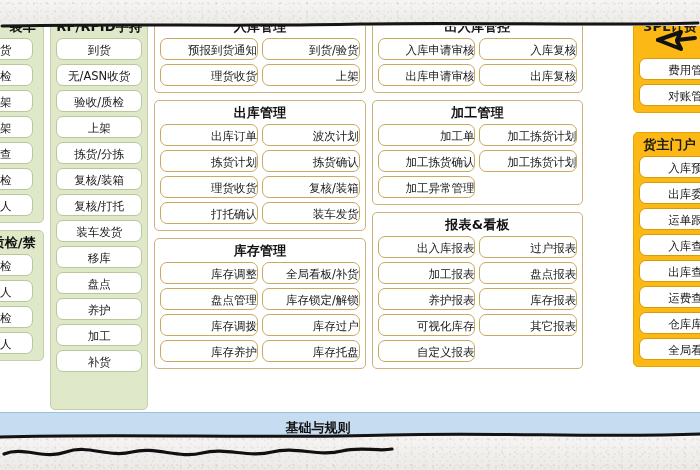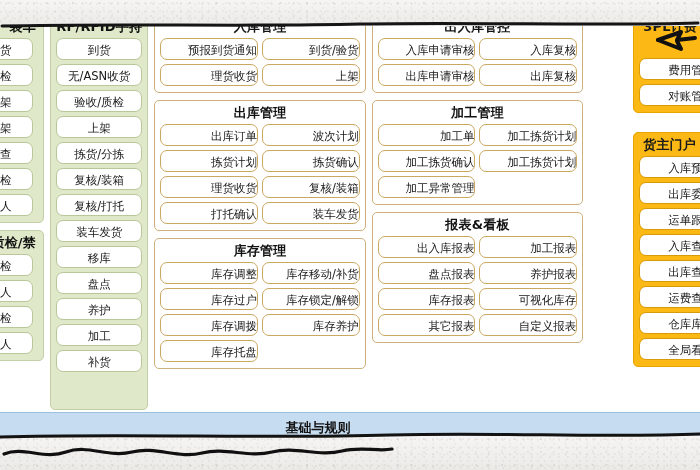--- a/index.html
+++ b/index.html
@@ -197,24 +197,25 @@
           <div class="chip">理货收货</div>
           <div class="chip">复核/装箱</div>
           <div class="chip">打托确认</div>
           <div class="chip">装车发货</div>
         </div>
       </div>
       <div class="panel theme-tan">
         <div class="panel-title">库存管理</div>
         <div class="grid">
           <div class="chip">库存调整</div>
-          <div class="chip">库存移动/补货</div>
-          <div class="chip">库存过户</div>
+          <div class="chip">全局看板/补货</div>
+          <div class="chip">盘点管理</div>
           <div class="chip">库存锁定/解锁</div>
           <div class="chip">库存调拨</div>
+          <div class="chip">库存过户</div>
           <div class="chip">库存养护</div>
           <div class="chip">库存托盘</div>
         </div>
       </div>
     </div>
 
     <div class="col col-wms-b">
       <div class="panel theme-tan">
         <div class="panel-title">出入库管控</div>
         <div class="grid">
@@ -231,20 +232,21 @@
           <div class="chip">加工拣货计划</div>
           <div class="chip">加工拣货确认</div>
           <div class="chip">加工拣货计划</div>
           <div class="chip">加工异常管理</div>
         </div>
       </div>
       <div class="panel theme-tan">
         <div class="panel-title">报表&amp;看板</div>
         <div class="grid">
           <div class="chip">出入库报表</div>
+          <div class="chip">过户报表</div>
           <div class="chip">加工报表</div>
           <div class="chip">盘点报表</div>
           <div class="chip">养护报表</div>
           <div class="chip">库存报表</div>
           <div class="chip">可视化库存</div>
           <div class="chip">其它报表</div>
           <div class="chip">自定义报表</div>
         </div>
       </div>
     </div>

